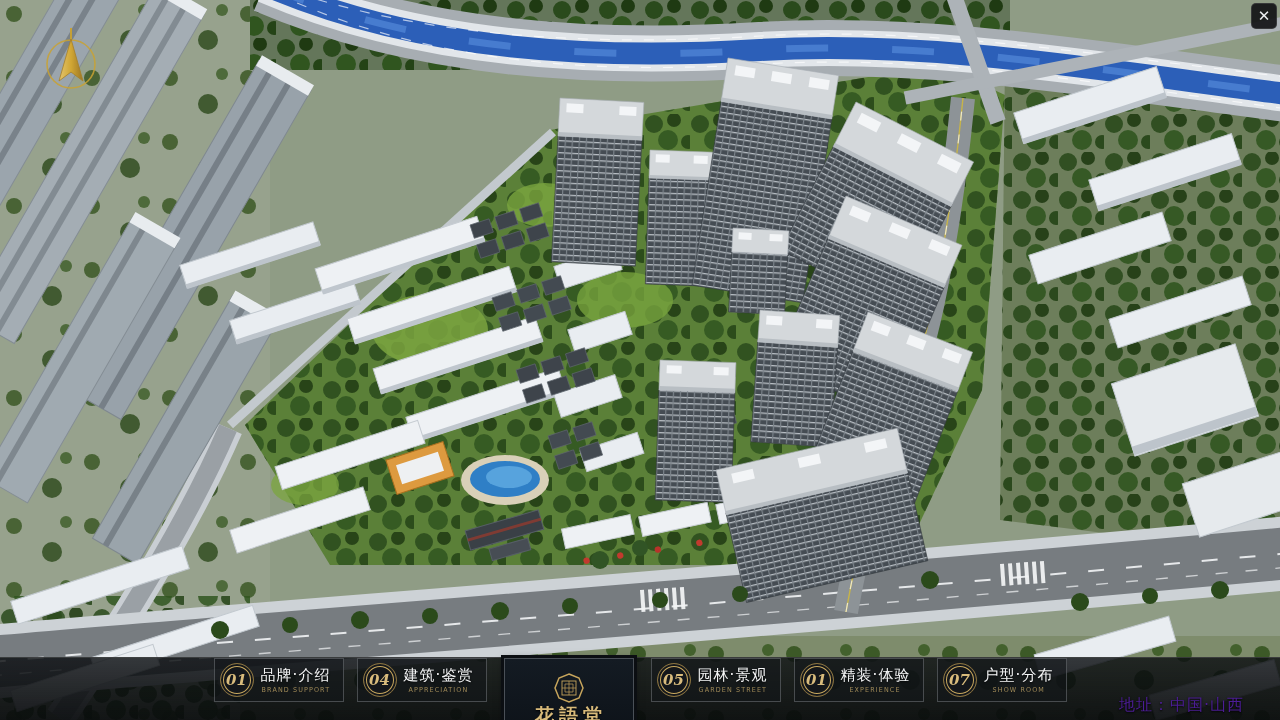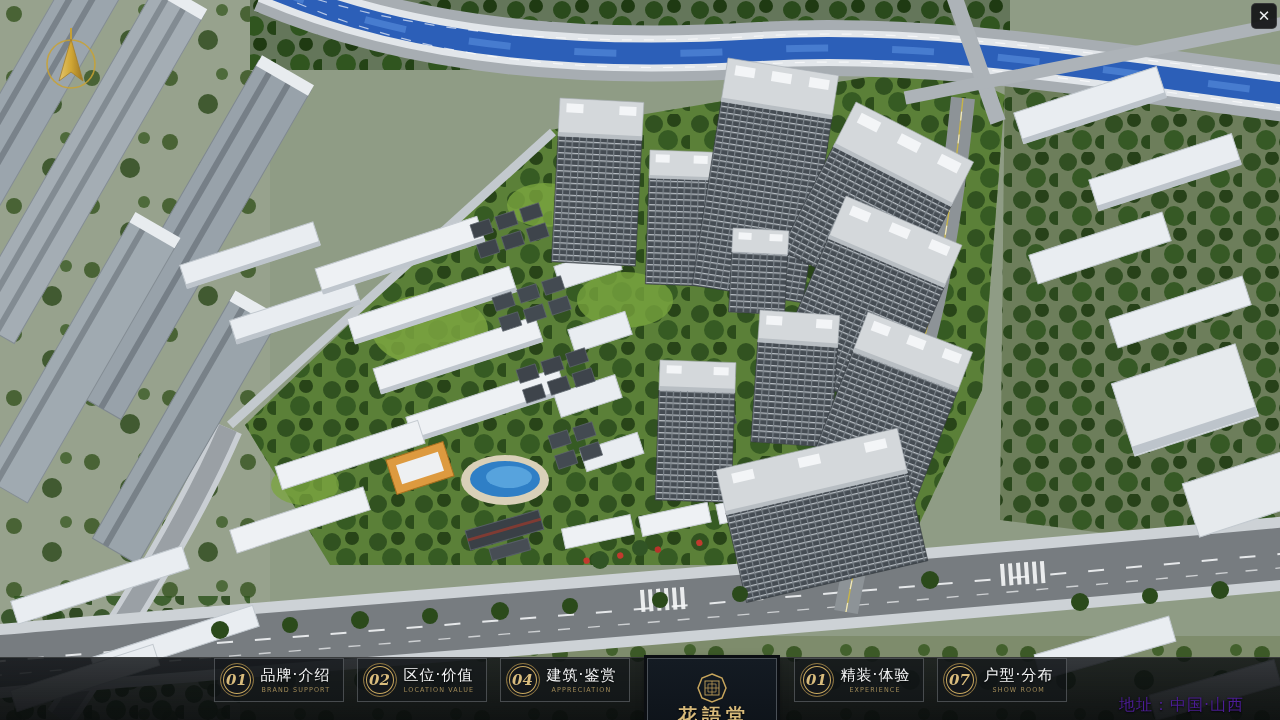--- a/index.html
+++ b/index.html
@@ -438,29 +438,20 @@
     <div class="nav-item">
       <div class="badge">
           <span class="badge-num">01</span>
         </div>
       <div class="nav-text">
           <div class="nav-label">品牌·介绍</div>
       <div class="nav-sub">BRAND SUPPORT</div>
         </div>
     </div>
 
-    <div class="nav-item">
-      <div class="badge">
-          <span class="badge-num">02</span>
-        </div>
-      <div class="nav-text">
-          <div class="nav-label">区位·价值</div>
-      <div class="nav-sub">LOCATION VALUE</div>
-        </div>
-    </div>
 
 
     <div class="nav-item">
       <div class="badge">
           <span class="badge-num">04</span>
         </div>
       <div class="nav-text">
           <div class="nav-label">建筑·鉴赏</div>
       <div class="nav-sub">APPRECIATION</div>
         </div>
@@ -469,20 +460,29 @@
     <div class="logo-panel">
       <svg width="30" height="30" viewBox="0 0 30 30">
         <polygon points="15,1 25,5 29,15 25,25 15,29 5,25 1,15 5,5" fill="none" stroke="#c7a55c" stroke-width="1.5"></polygon>
         <rect x="8" y="8" width="14" height="14" fill="none" stroke="#c7a55c" stroke-width=".9"></rect>
         <path d="M11,11 h8 v8 h-8 z M15,8 v14 M8,15 h14" fill="none" stroke="#c7a55c" stroke-width=".7"></path>
       </svg>
       <div class="logo-title">花語堂</div>
       <div class="logo-microtext"></div>
     </div>
 
+    <div class="nav-item">
+      <div class="badge">
+          <span class="badge-num">05</span>
+        </div>
+      <div class="nav-text">
+          <div class="nav-label">园林·景观</div>
+      <div class="nav-sub">GARDEN STREET</div>
+        </div>
+    </div>
 
     <div class="nav-item">
       <div class="badge">
           <span class="badge-num">01</span>
         </div>
       <div class="nav-text">
           <div class="nav-label">精装·体验</div>
       <div class="nav-sub">EXPERIENCE</div>
         </div>
     </div>

